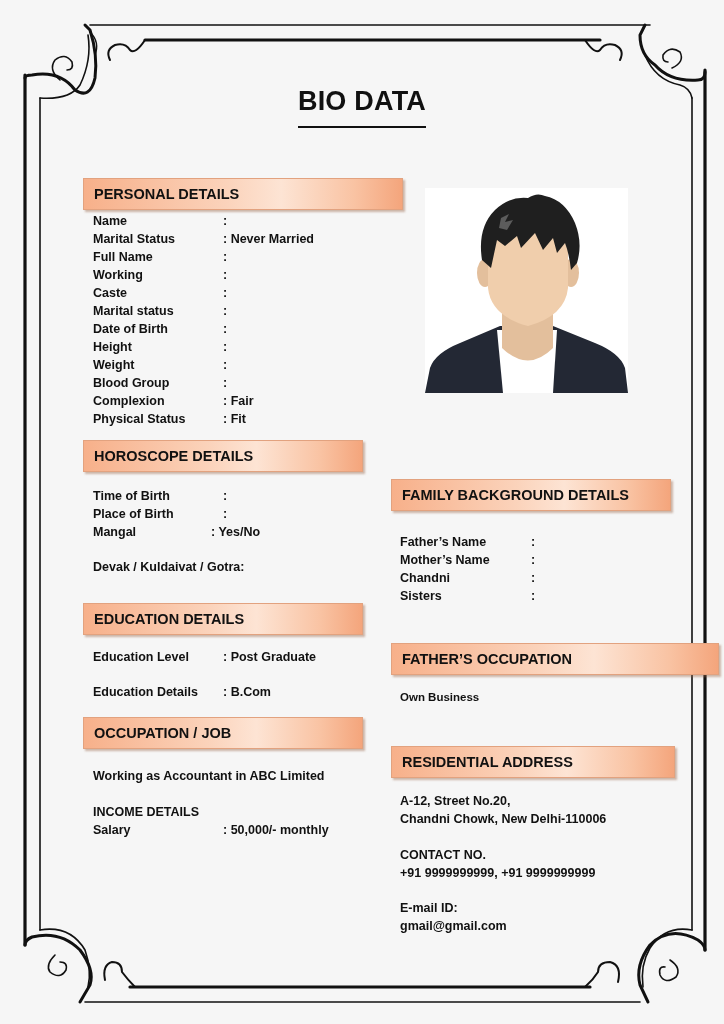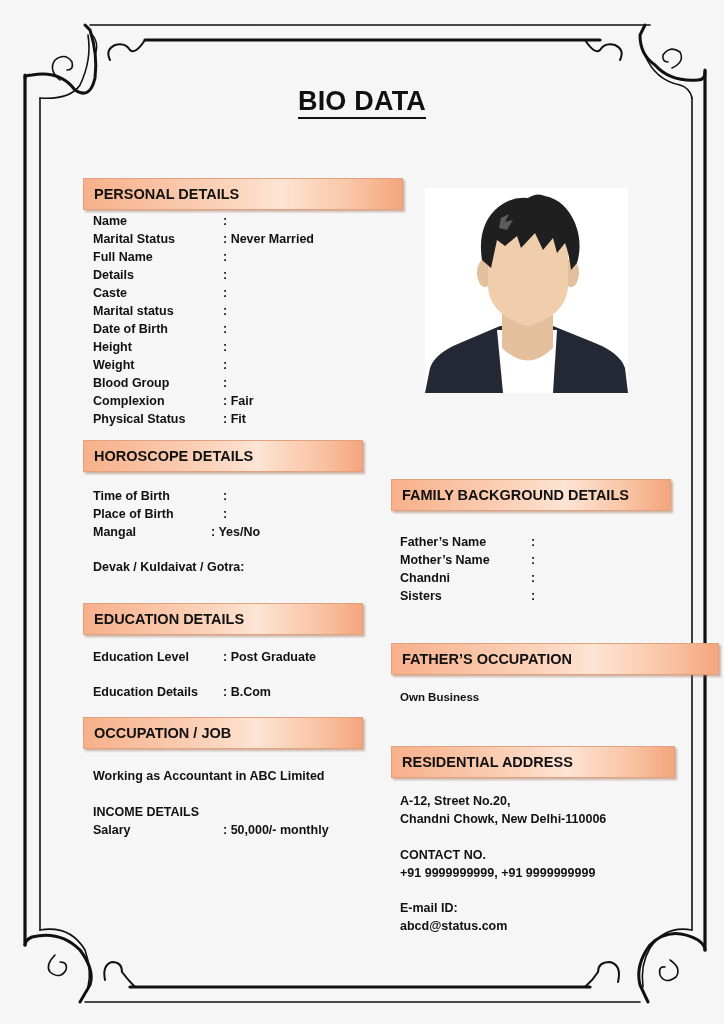--- a/index.html
+++ b/index.html
@@ -7,21 +7,21 @@
     width: 724px; height: 1024px; position: relative; overflow: hidden;
     background: #f6f6f6;
     font-family: "Liberation Sans", "DejaVu Sans", sans-serif;
     color: #111;
   }
   .frame-svg { position: absolute; left: 0; top: 0; width: 724px; height: 1024px; }
   .title {
     position: absolute; left: 0; width: 724px; top: 86px; text-align: center;
     font-size: 27px; font-weight: bold; letter-spacing: 0.2px;
   }
-  .title span { border-bottom: 2px solid #111; padding-bottom: 1px; }
+  .title span { border-bottom: 2px solid #111; padding-bottom: 10px; }
   .bar {
     position: absolute; height: 32px; box-sizing: border-box;
     background: linear-gradient(to right, #f7b08a 0%, #fbd3bb 45%, #fde4d4 62%, #f9c3a3 85%, #f4a57c 100%);
     border: 1px solid #e2a27f;
     box-shadow: 2px 2px 2px rgba(150,100,70,0.45);
     font-weight: bold; font-size: 14.5px; line-height: 31px; padding-left: 10px;
     color: #111;
   }
   .row { position: absolute; font-weight: bold; font-size: 12.5px; white-space: nowrap; }
   .lbl { position: absolute; left: 0; }
@@ -85,21 +85,21 @@
     </div>
   <div class="row" style="left:93px; top:232px;">
       <span class="lbl">Marital Status</span>
       <span class="val" style="left:130px">:  Never Married</span>
     </div>
   <div class="row" style="left:93px; top:250px;">
       <span class="lbl">Full Name</span>
       <span class="val" style="left:130px">:</span>
     </div>
   <div class="row" style="left:93px; top:268px;">
-      <span class="lbl">Details</span>
+      <span class="lbl">Working</span>
       <span class="val" style="left:130px">:</span>
     </div>
   <div class="row" style="left:93px; top:286px;">
       <span class="lbl">Caste</span>
       <span class="val" style="left:130px">:</span>
     </div>
   <div class="row" style="left:93px; top:304px;">
       <span class="lbl">Marital status</span>
       <span class="val" style="left:130px">:</span>
     </div>
@@ -202,13 +202,13 @@
 
 <div class="bar" style="left:391px; top:643px; width:328px;">FATHER’S OCCUPATION</div>
 <div class="text" style="left:400px; top:691px; font-size:11.5px;">Own Business</div>
 
 <div class="bar" style="left:391px; top:746px; width:284px;">RESIDENTIAL ADDRESS</div>
 <div class="text" style="left:400px; top:794px;">A-12, Street No.20,</div>
 <div class="text" style="left:400px; top:812px;">Chandni Chowk, New Delhi-110006</div>
 <div class="text" style="left:400px; top:848px;">CONTACT NO.</div>
 <div class="text" style="left:400px; top:866px;">+91 9999999999, +91 9999999999</div>
 <div class="text" style="left:400px; top:901px;">E-mail ID:</div>
-<div class="text" style="left:400px; top:919px;">abcd@status.com</div>
+<div class="text" style="left:400px; top:919px;">gmail@gmail.com</div>
 
 </body></html>

